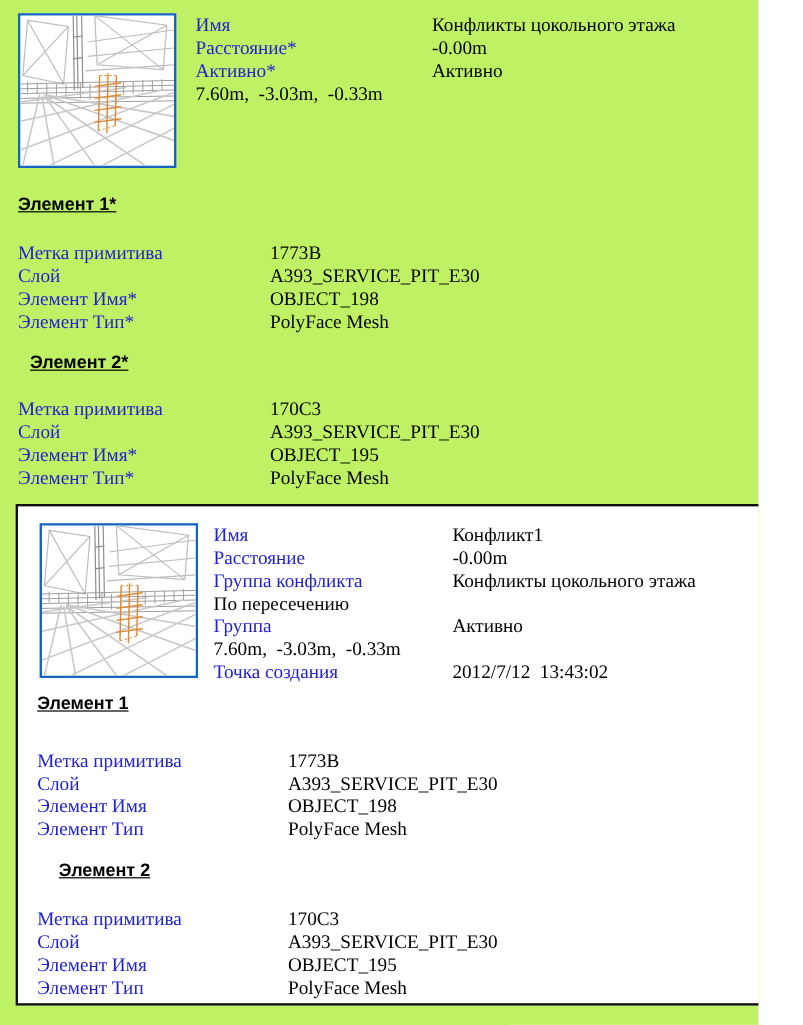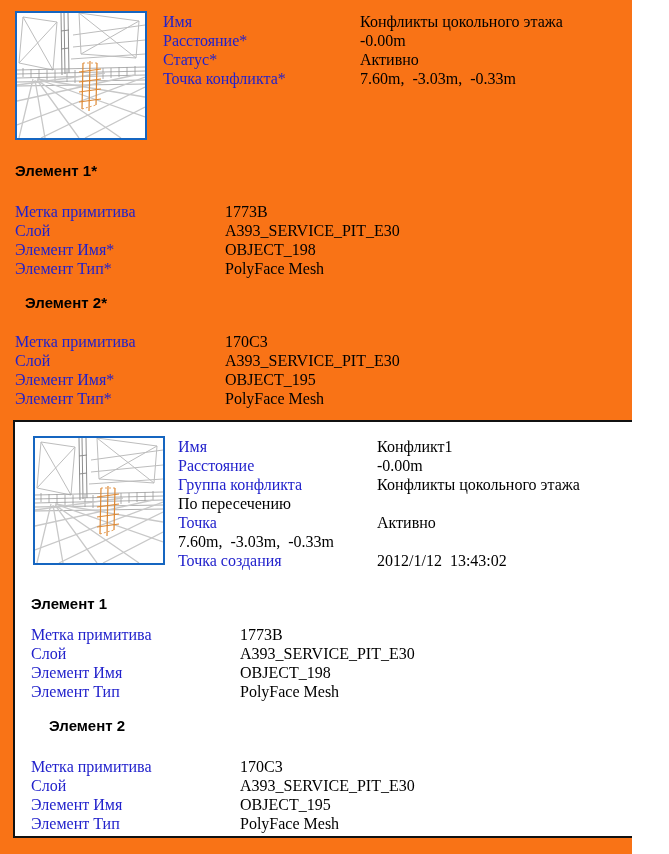--- a/index.html
+++ b/index.html
@@ -1,55 +1,55 @@
 <!DOCTYPE html>
 <html><head>
 <meta charset="utf-8">
 <style>
   html,body { margin:0; padding:0; }
   .page {
     position:relative; width:632px; height:854px;
-    background:#f97316; overflow:hidden;
+    background:#bef264; overflow:hidden;
     font-family:"Liberation Serif","DejaVu Serif",serif;
     font-size:16px; line-height:19px; color:#000;
   }
   .thumb {
     position:absolute; display:block;
     border:2px solid #1565C0; background:#fff;
     width:128px; height:125px;
   }
   .thumb svg { display:block; }
   .props { position:absolute; }
   .row { display:flex; height:19px; }
   .lbl { color:#2222CC; flex:0 0 auto; white-space:pre; }
   .val { color:#000; white-space:pre; }
   .hdr {
     position:absolute;
     font-family:"Liberation Sans","DejaVu Sans",sans-serif;
-    font-weight:bold; font-size:15px; line-height:17px; color:#000;
+    font-weight:bold; font-size:15px; line-height:17px; color:#000;text-decoration:underline;
   }
   
   #thumb1 { left:15px; top:11px; }
   #props-top { left:163px; top:12px; }
   #props-top .lbl { width:197px; }
   #el1-hdr { left:15px; top:162px; }
   #el1-rows { left:15px; top:202px; }
   #el2-hdr { left:25px; top:294px; }
   #el2-rows { left:15px; top:332px; }
   #el1-rows .lbl, #el2-rows .lbl { width:210px; }
   
   #detail-card {
     position:absolute; left:13px; top:420px;
     width:639px; height:414px;
     border:2px solid #111; background:#FFFFFF;
   }
   #thumb2 { left:18px; top:14px; }
   #props-box { left:163px; top:15px; }
   #props-box .lbl { width:199px; }
-  #bel1-hdr { left:16px; top:173px; }
+  #bel1-hdr { left:16px; top:156px; }
   #bel1-rows { left:16px; top:203px; }
   #bel2-hdr { left:34px; top:295px; }
   #bel2-rows { left:16px; top:335px; }
   #bel1-rows .lbl, #bel2-rows .lbl { width:209px; }
 </style>
 </head>
 <body>
 
 <div class="page">
 
@@ -90,25 +90,24 @@
   <div class="props" id="props-top">
     <div class="row">
       <span class="lbl">Имя</span>
       <span class="val">Конфликты цокольного этажа</span>
     </div>
     <div class="row">
       <span class="lbl">Расстояние*</span>
       <span class="val">-0.00m</span>
     </div>
     <div class="row">
-      <span class="lbl">Статус*</span>
+      <span class="lbl">Активно*</span>
       <span class="val">Активно</span>
     </div>
     <div class="row">
-      <span class="lbl">Точка конфликта*</span>
       <span class="val">7.60m,  -3.03m,  -0.33m</span>
     </div>
   </div>
 
   <div class="hdr" id="el1-hdr">Элемент 1*</div>
   <div class="props" id="el1-rows">
     <div class="row">
       <span class="lbl">Метка примитива</span>
       <span class="val">1773B</span>
     </div>
@@ -164,29 +163,29 @@
         <span class="val">-0.00m</span>
       </div>
       <div class="row">
         <span class="lbl">Группа конфликта</span>
         <span class="val">Конфликты цокольного этажа</span>
       </div>
       <div class="row">
         <span class="val">По пересечению</span>
       </div>
       <div class="row">
-        <span class="lbl">Точка</span>
+        <span class="lbl">Группа</span>
         <span class="val">Активно</span>
       </div>
       <div class="row">
         <span class="val">7.60m,  -3.03m,  -0.33m</span>
       </div>
       <div class="row">
         <span class="lbl">Точка создания</span>
-        <span class="val">2012/1/12  13:43:02</span>
+        <span class="val">2012/7/12  13:43:02</span>
       </div>
     </div>
 
     <div class="hdr" id="bel1-hdr">Элемент 1</div>
     <div class="props" id="bel1-rows">
       <div class="row">
         <span class="lbl">Метка примитива</span>
         <span class="val">1773B</span>
       </div>
       <div class="row">

